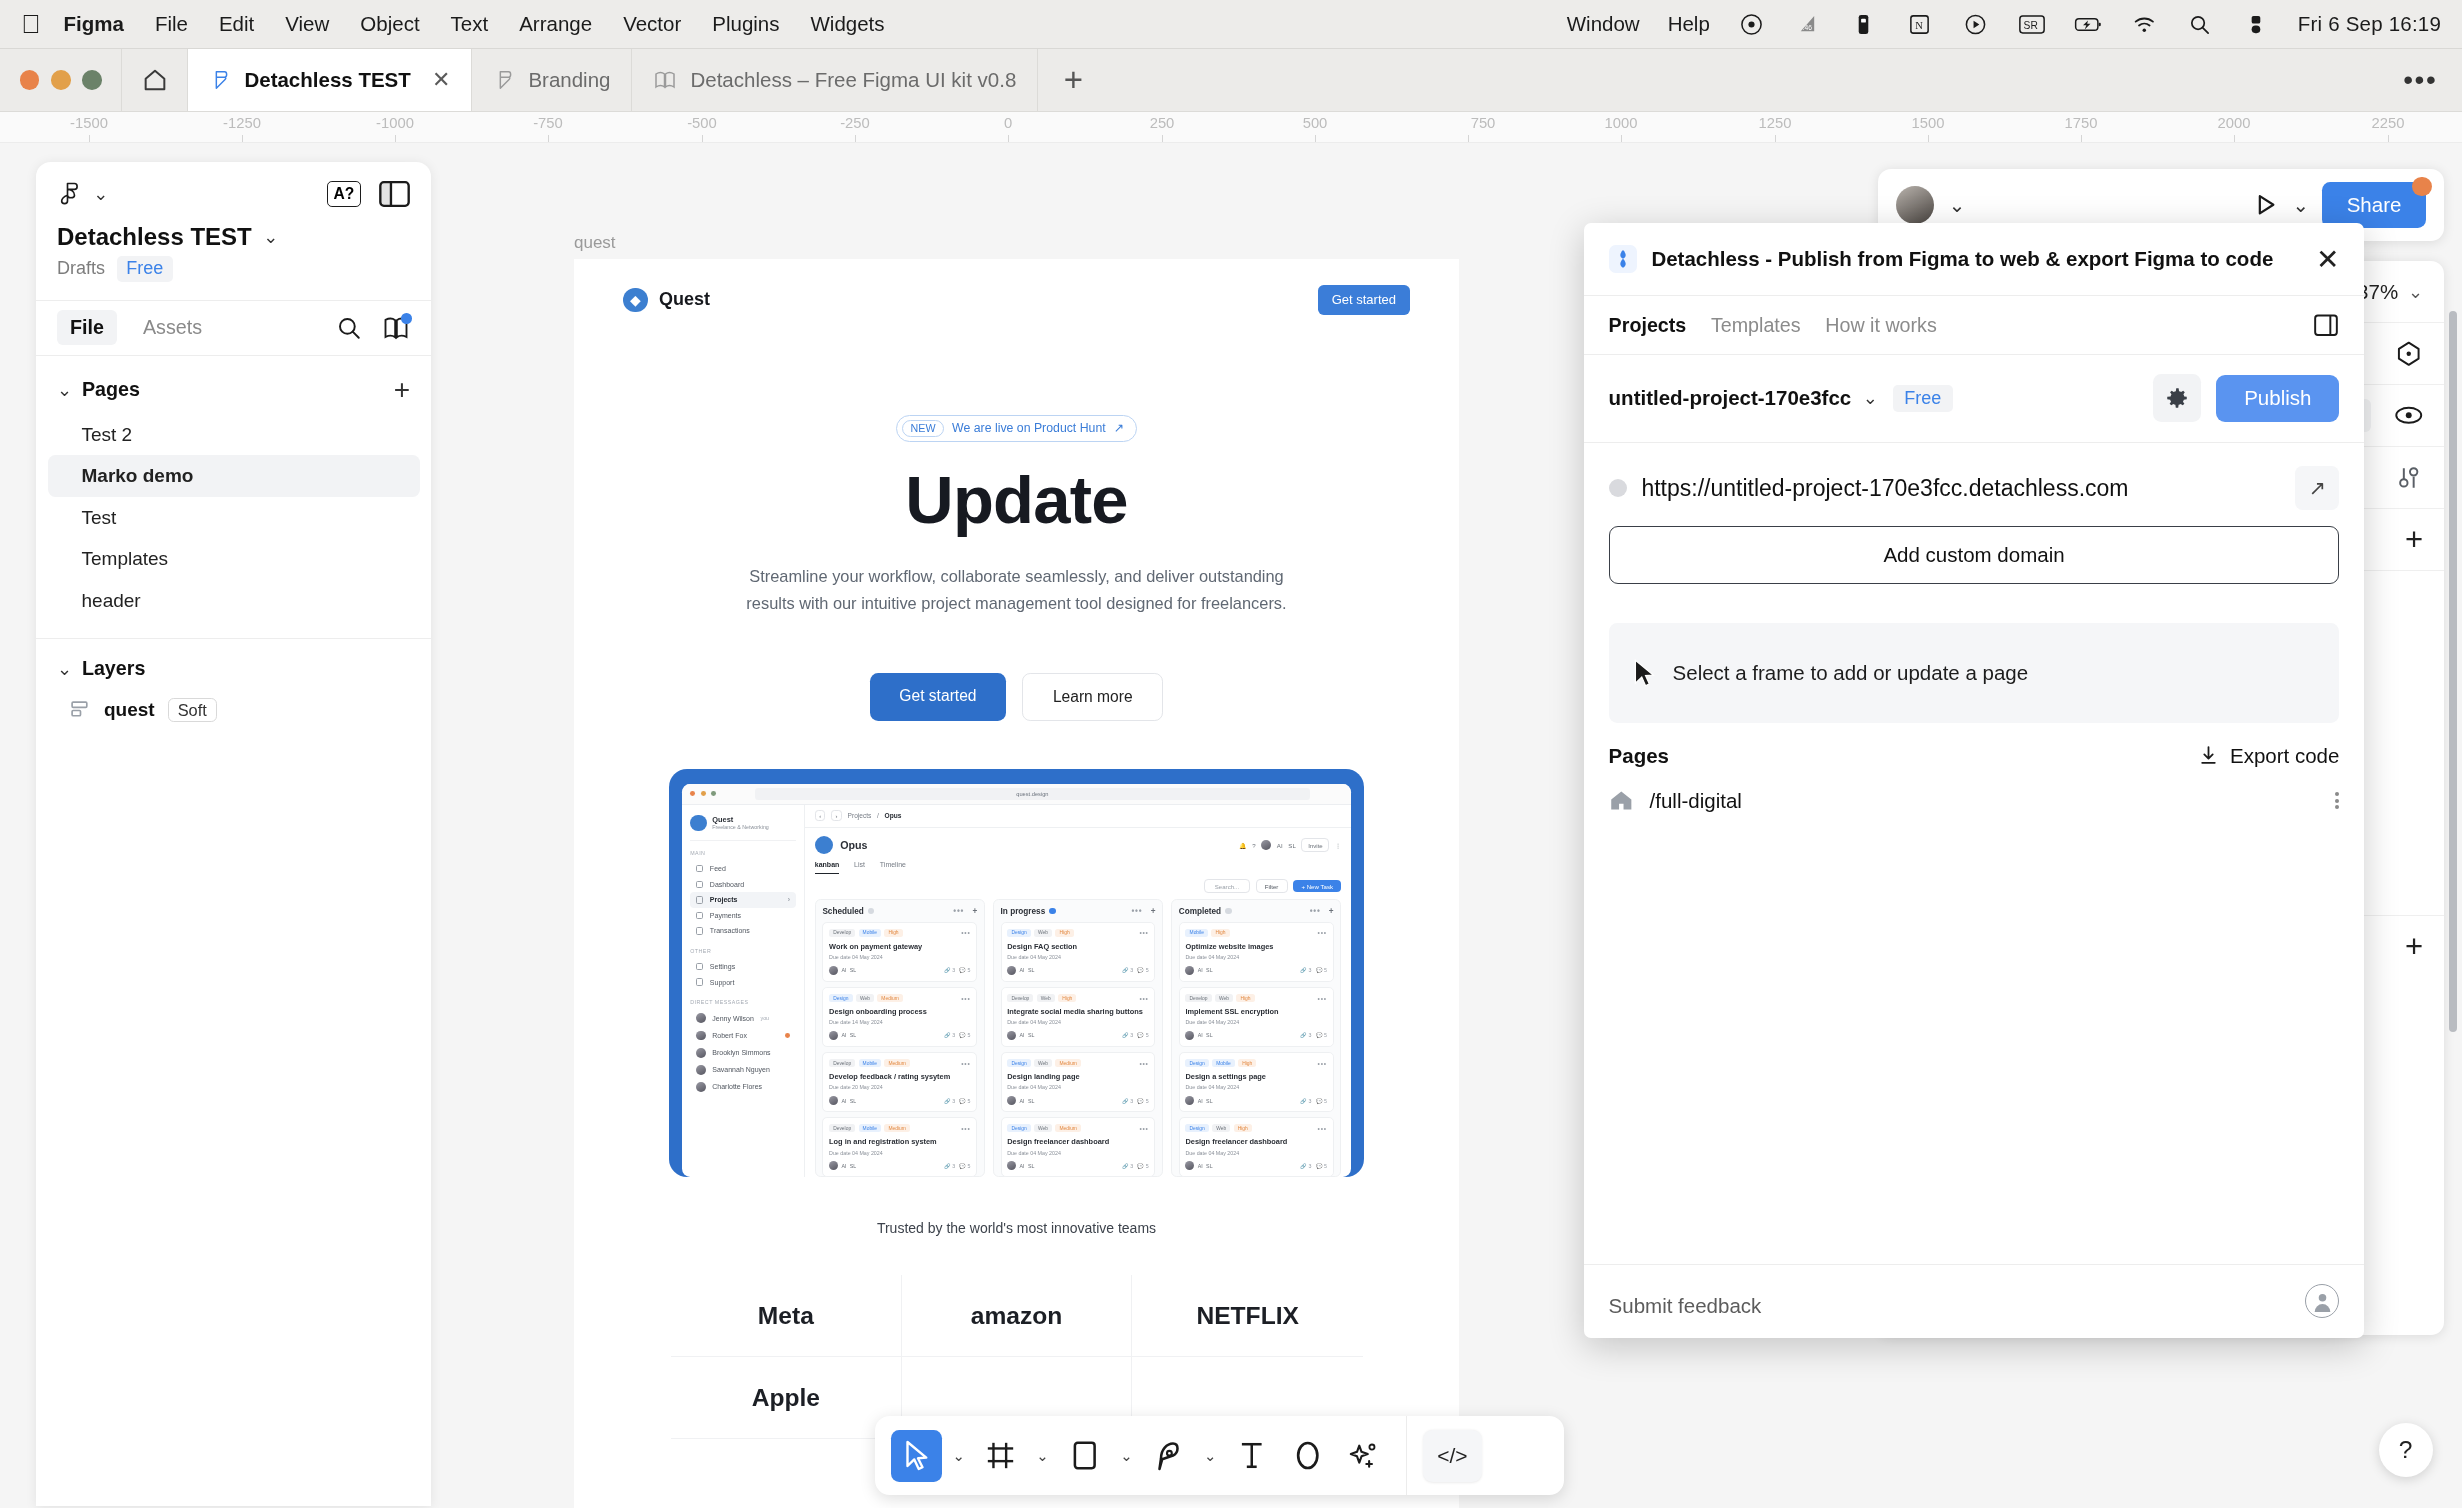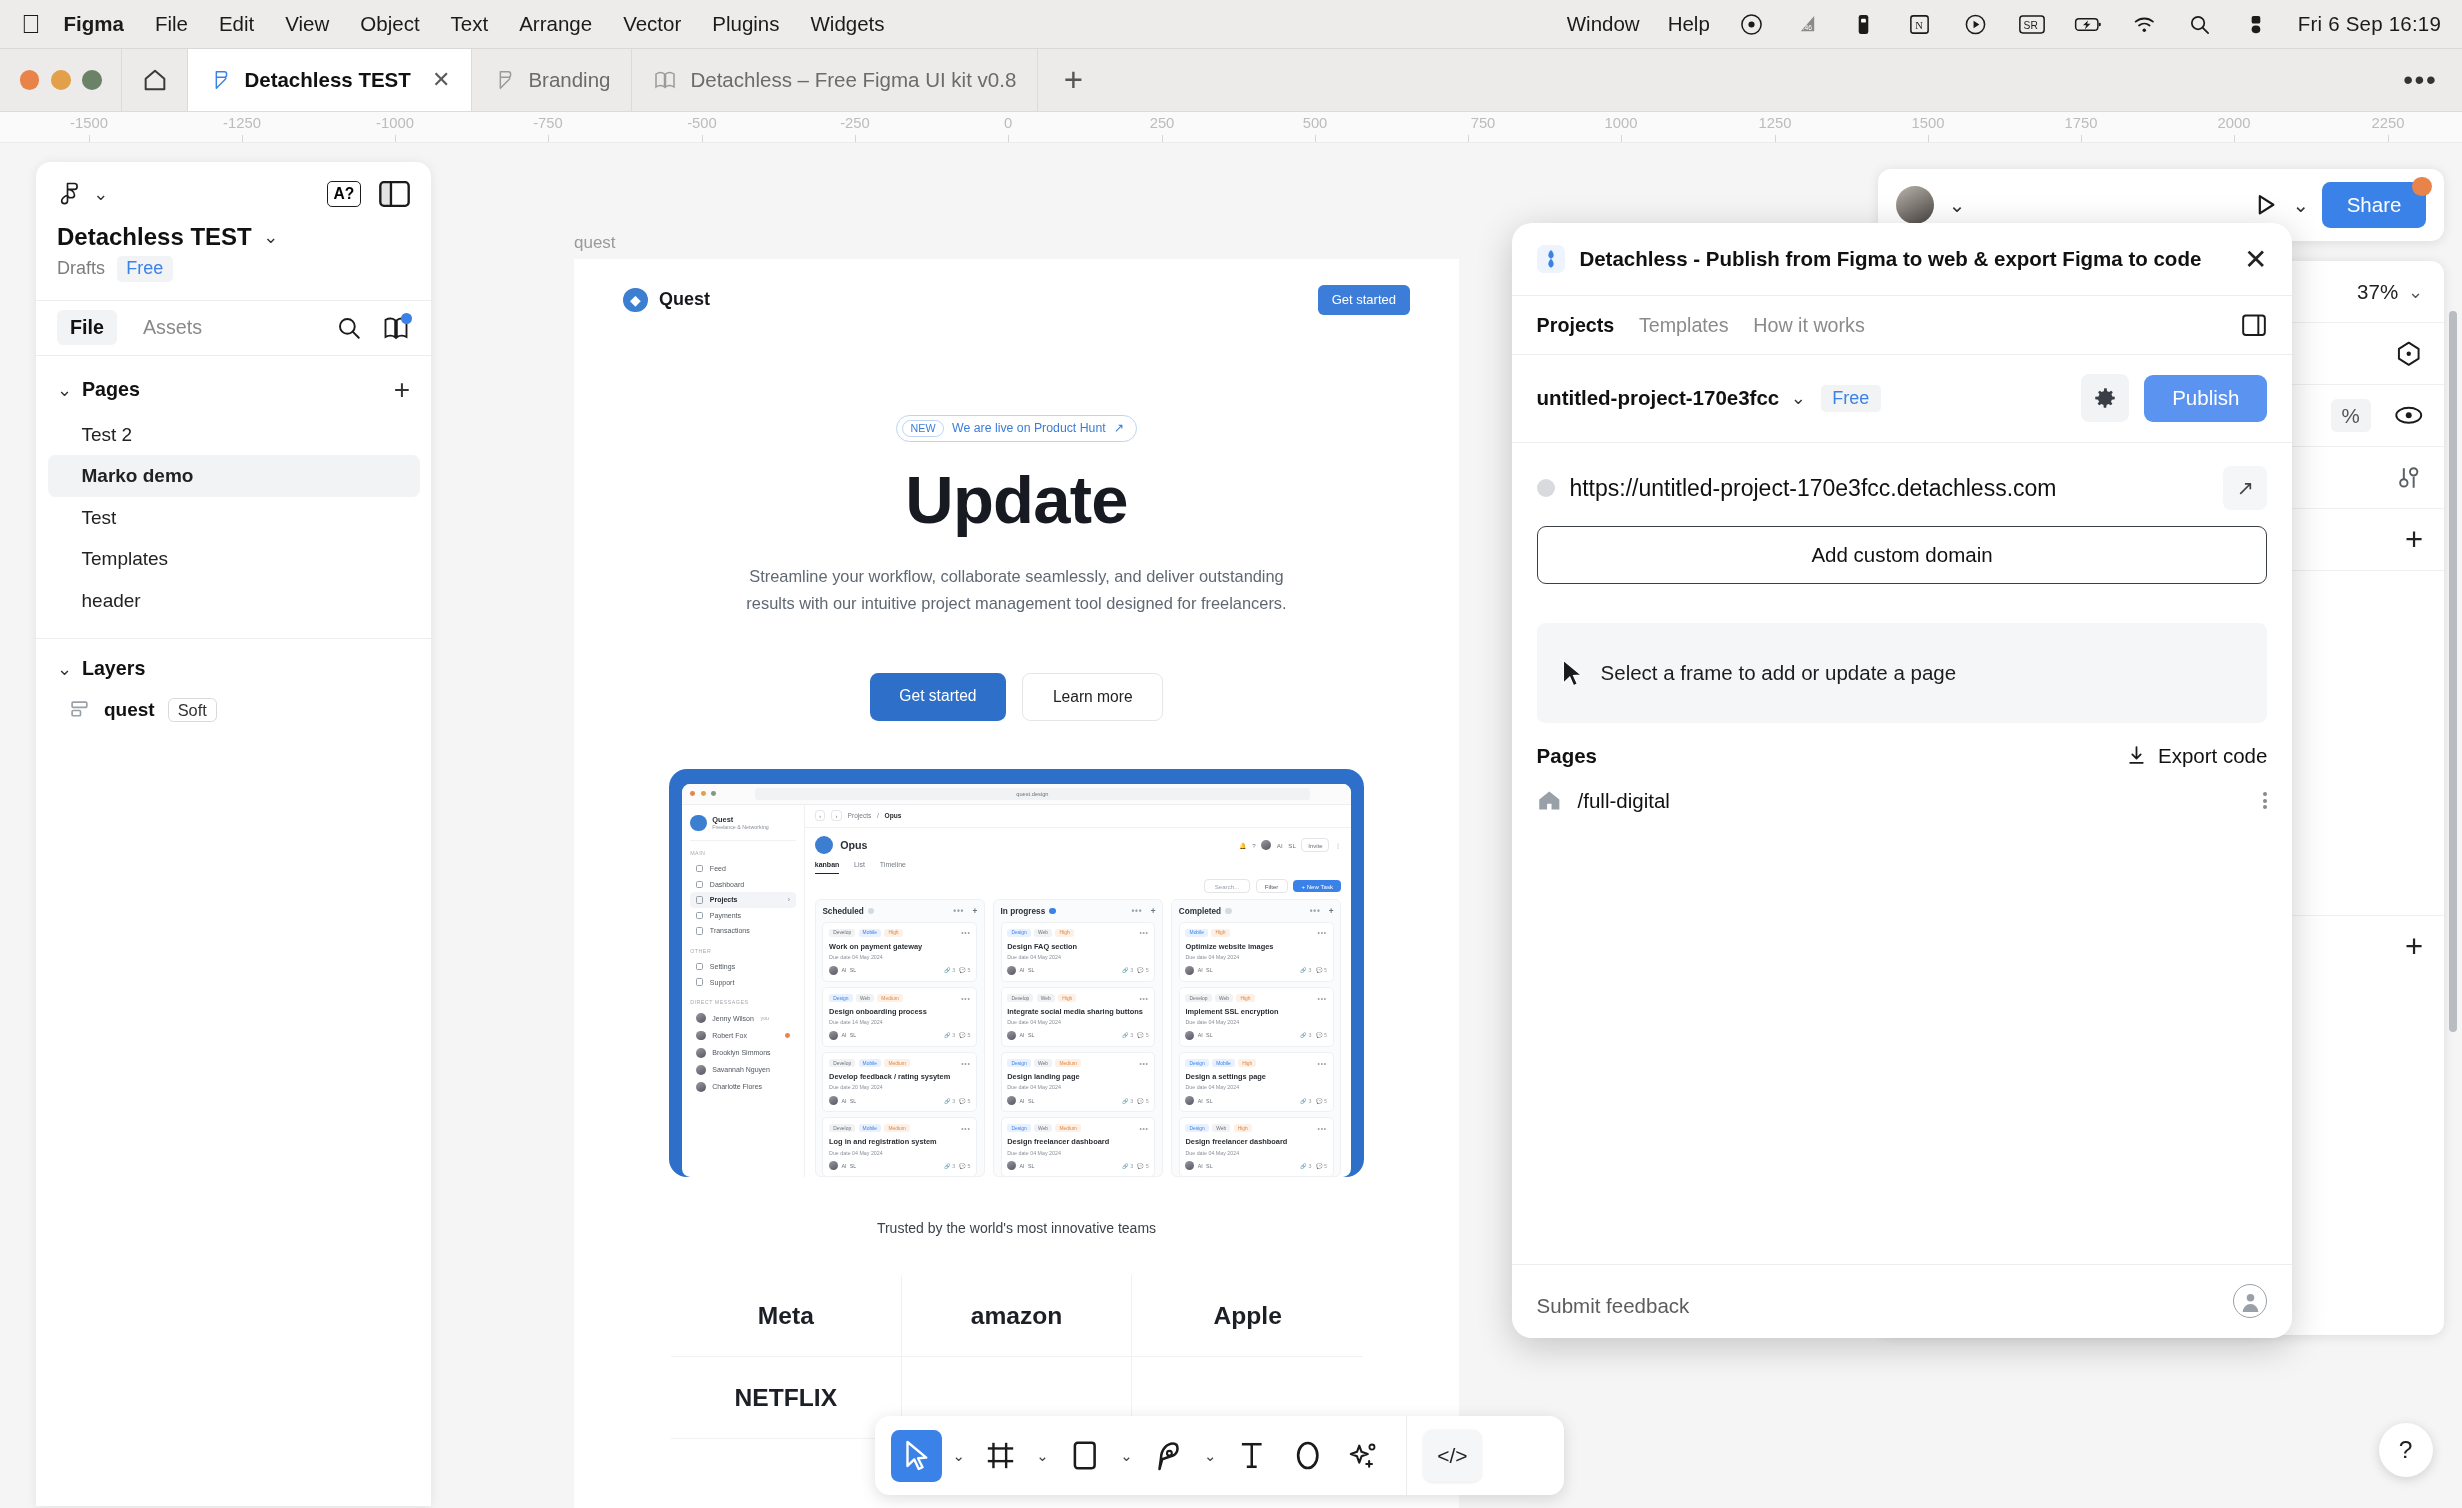--- a/index.html
+++ b/index.html
@@ -204,22 +204,22 @@
     background:#fff; border-radius:13px; box-shadow:0 1.6px 11.5px rgba(0,0,0,.10); z-index:28;
     overflow:hidden;
   }
   .rp-row{ display:flex; align-items:center; justify-content:flex-end; gap:23px;
     padding:13px 21px; border-bottom:0.8px solid #efefef; min-height:62px;}
   .rp-zoom{ font-size:20.5px; color:#222; display:flex; align-items:center; gap:9.8px;}
   .pct{ font-size:20.5px; color:#555; background:#f2f3f5; padding:4.9px 10.7px; border-radius:5.7px;}
 
   
   .plugin{
-    position:absolute; left:1512px; top:223px; width:780px; height:1115px;
-    background:#fff; border-radius:20px; box-shadow:0 8.2px 36px rgba(0,0,0,.20); z-index:45;
+    position:absolute; left:1584px; top:223px; width:780px; height:1115px;
+    background:#fff; border-radius:7px; box-shadow:0 8.2px 36px rgba(0,0,0,.20); z-index:45;
     display:flex; flex-direction:column; overflow:hidden;
   }
   .pg-head{ display:flex; align-items:center; gap:14.8px; padding:19.7px 24.6px; border-bottom:0.8px solid #ededed; }
   .pg-logo{ width:28px;height:28px;border-radius:6.6px;background:#eef4fe;
     display:flex;align-items:center;justify-content:center;}
   .pg-title{ font-size:20.5px; font-weight:bold; color:#111; }
   .pg-x{ margin-left:auto; font-size:28px; color:#222; font-weight:300;}
   .pg-tabs{ display:flex; align-items:center; gap:24.6px; padding:16.4px 24.6px; border-bottom:0.8px solid #ededed;}
   .pg-tab{ font-size:19.7px; color:#8b8b8b; }
   .pg-tab.sel{ color:#111; font-weight:bold; }
@@ -798,22 +798,22 @@
               </div>
           </div>
         </div>
       </div>
     </div>
 
     <div class="ab-trusted-ttl">Trusted by the world's most innovative teams</div>
     <div class="ab-logos">
       <div class="ab-lcell">Meta</div>
       <div class="ab-lcell">amazon</div>
+      <div class="ab-lcell">NETFLIX</div>
       <div class="ab-lcell">Apple</div>
-      <div class="ab-lcell">NETFLIX</div>
       <div class="ab-lcell"></div>
       <div class="ab-lcell"></div>
     </div>
   </div>
 </div>
 
 <div class="lpanel">
   <div class="lp-top">
     <div class="lp-menu">
       <span>

